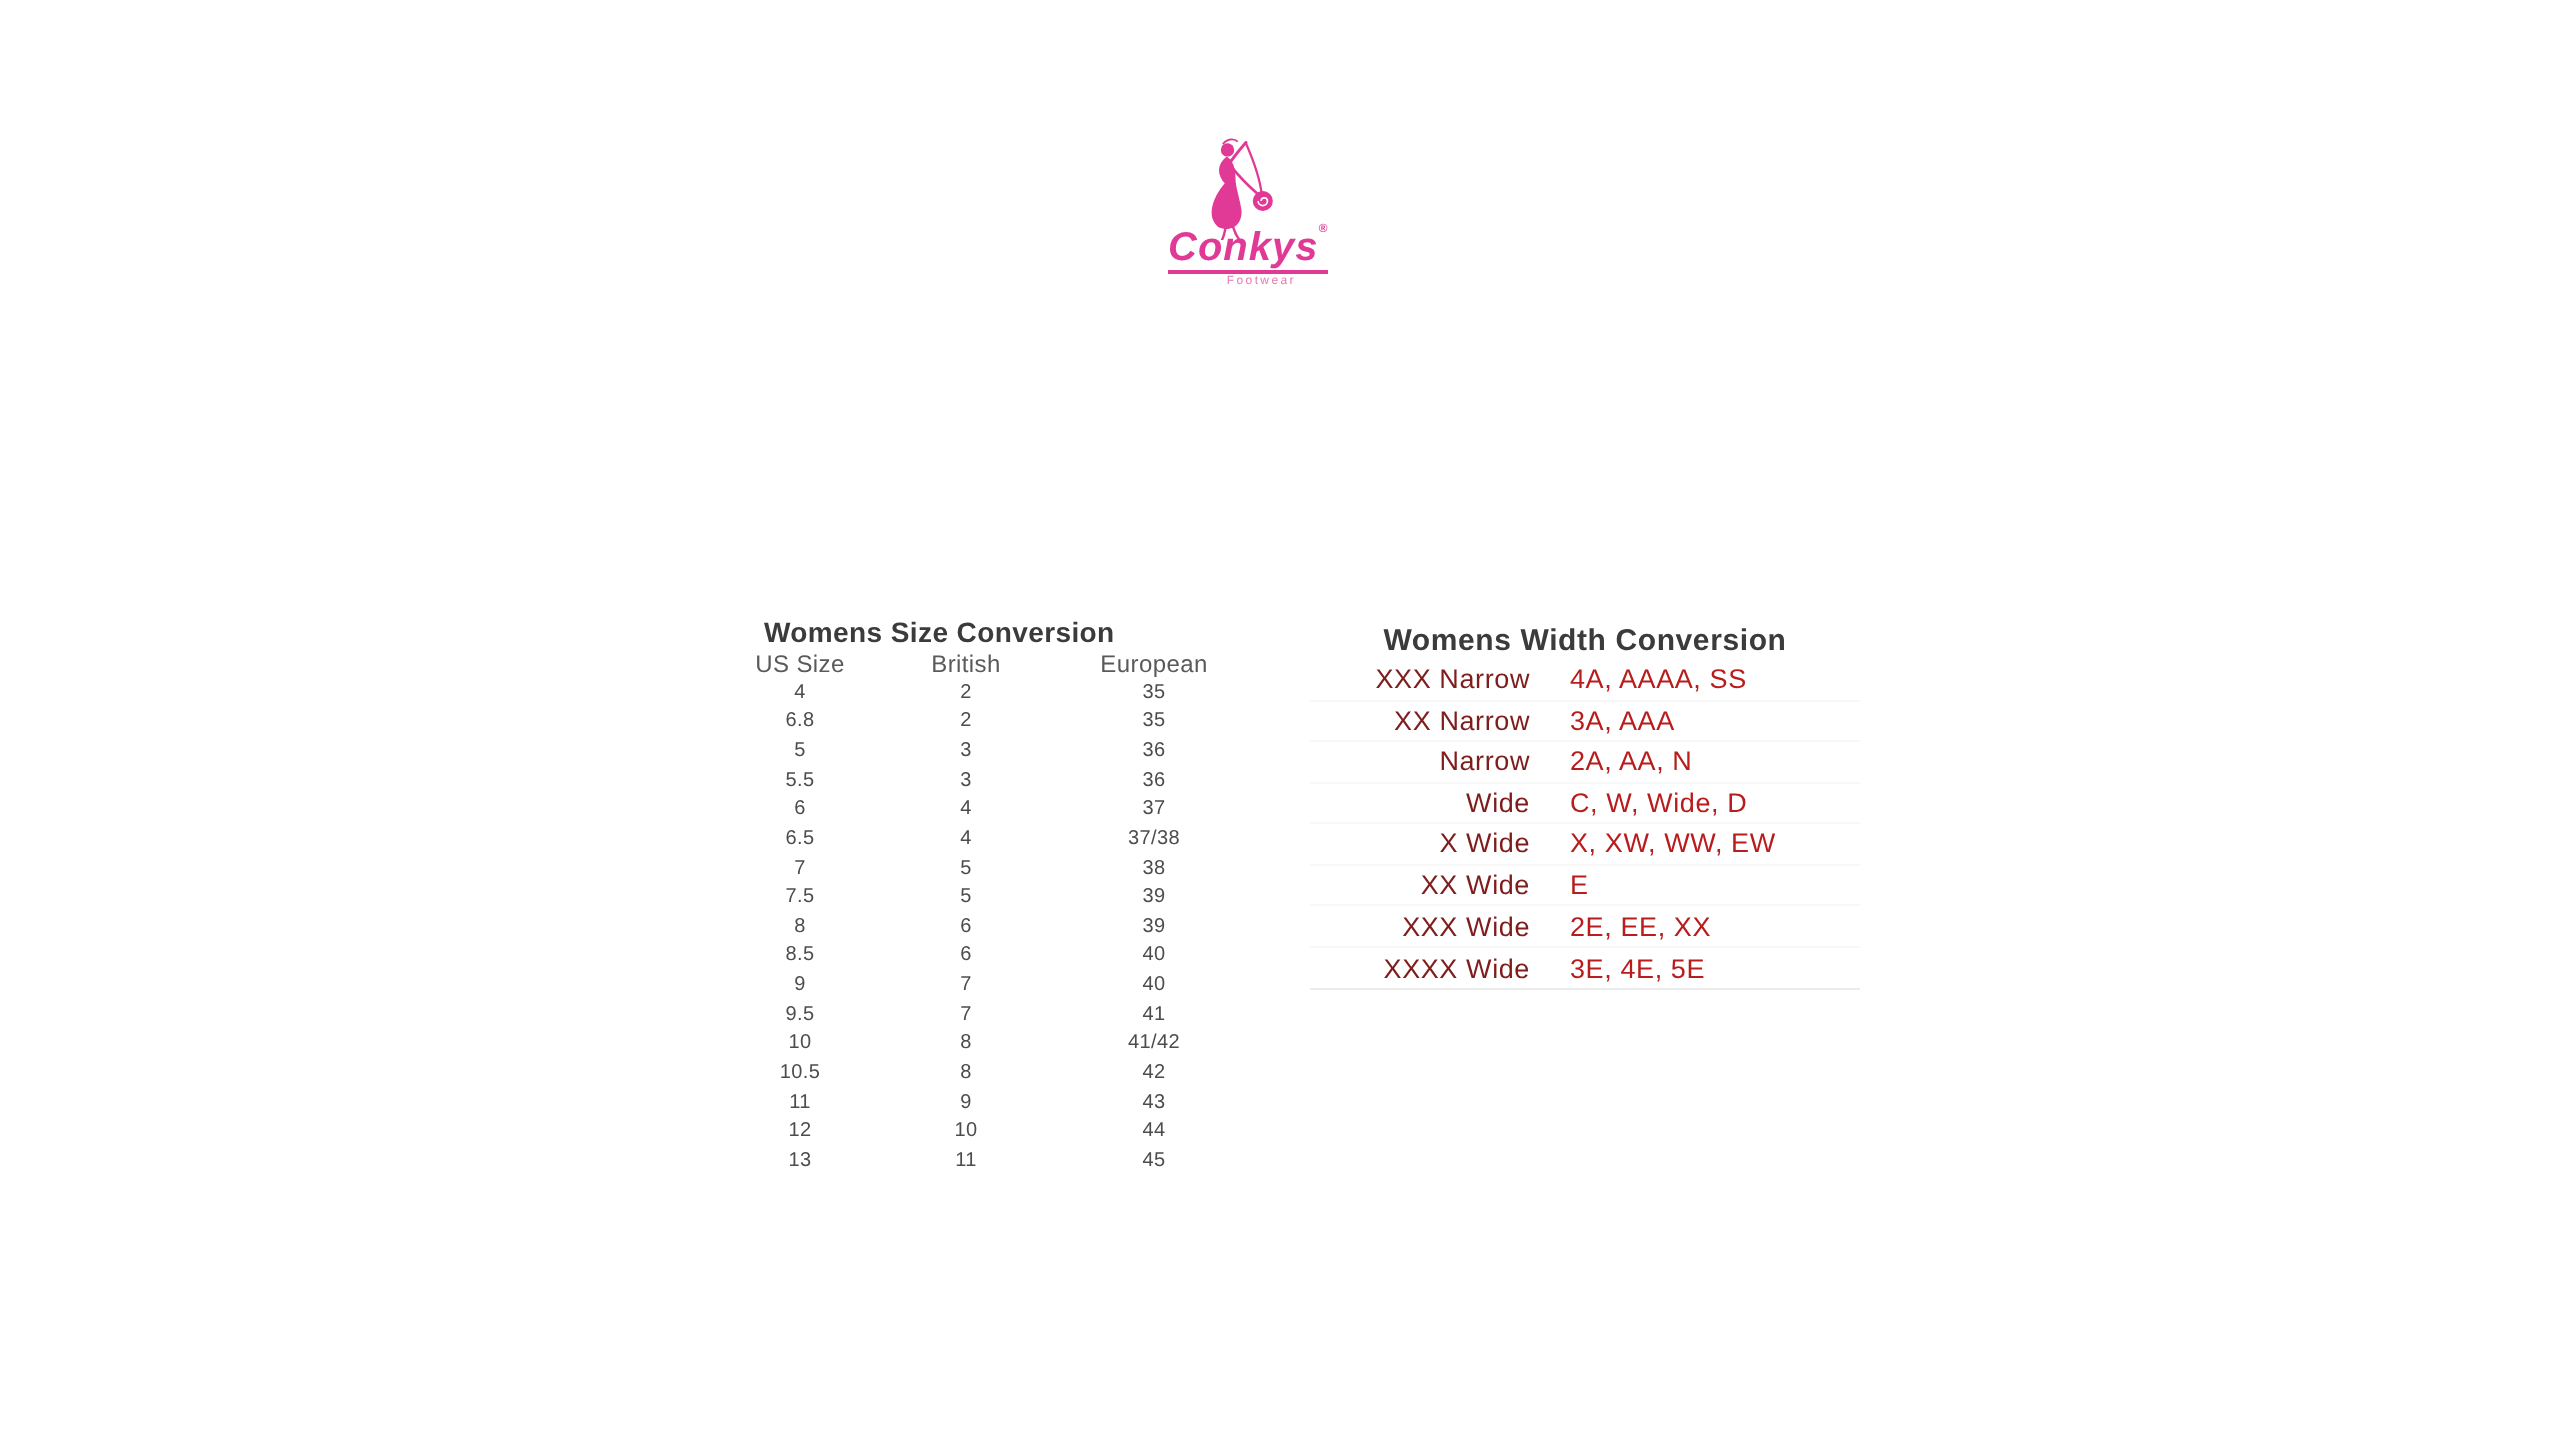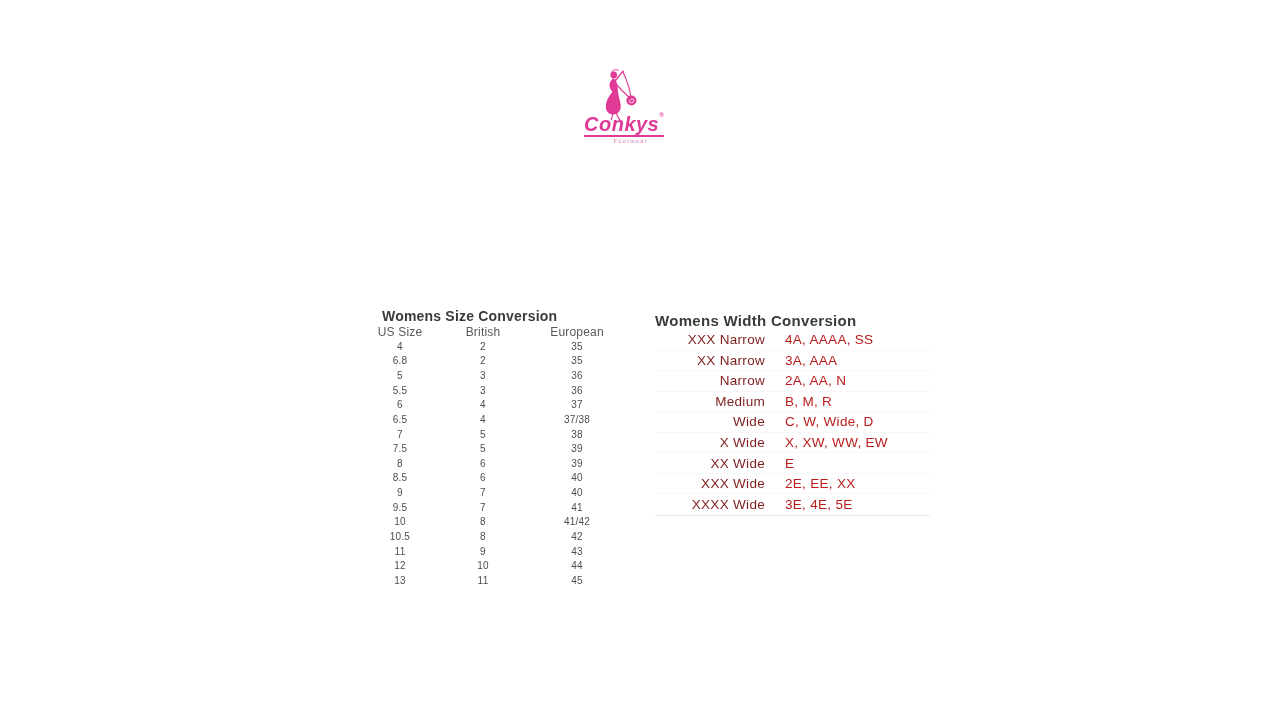--- a/index.html
+++ b/index.html
@@ -98,21 +98,21 @@
 
   
   .width-table {
     position: absolute;
     left: 655px;
     top: 311px;
     width: 275px;
     color: #414141;
   }
   .width-title {
-    text-align: left;
+    text-align: center;
     font-size: 15px;
     font-weight: bold;
     color: #3b3b3b;
     height: 19px;
     line-height: 19px;
     letter-spacing: 0.3px;
   }
   .width-body {
     border-bottom: 1px solid #ececec;
   }
@@ -271,24 +271,20 @@
         </div>
         <div class="width-row">
           <div class="width-label">XX Narrow</div>
           <div class="width-values">3A, AAA</div>
         </div>
         <div class="width-row">
           <div class="width-label">Narrow</div>
           <div class="width-values">2A, AA, N</div>
         </div>
         <div class="width-row">
-          <div class="width-label">Medium</div>
-          <div class="width-values">B, M, R</div>
-        </div>
-        <div class="width-row">
           <div class="width-label">Wide</div>
           <div class="width-values">C, W, Wide, D</div>
         </div>
         <div class="width-row">
           <div class="width-label">X Wide</div>
           <div class="width-values">X, XW, WW, EW</div>
         </div>
         <div class="width-row">
           <div class="width-label">XX Wide</div>
           <div class="width-values">E</div>

